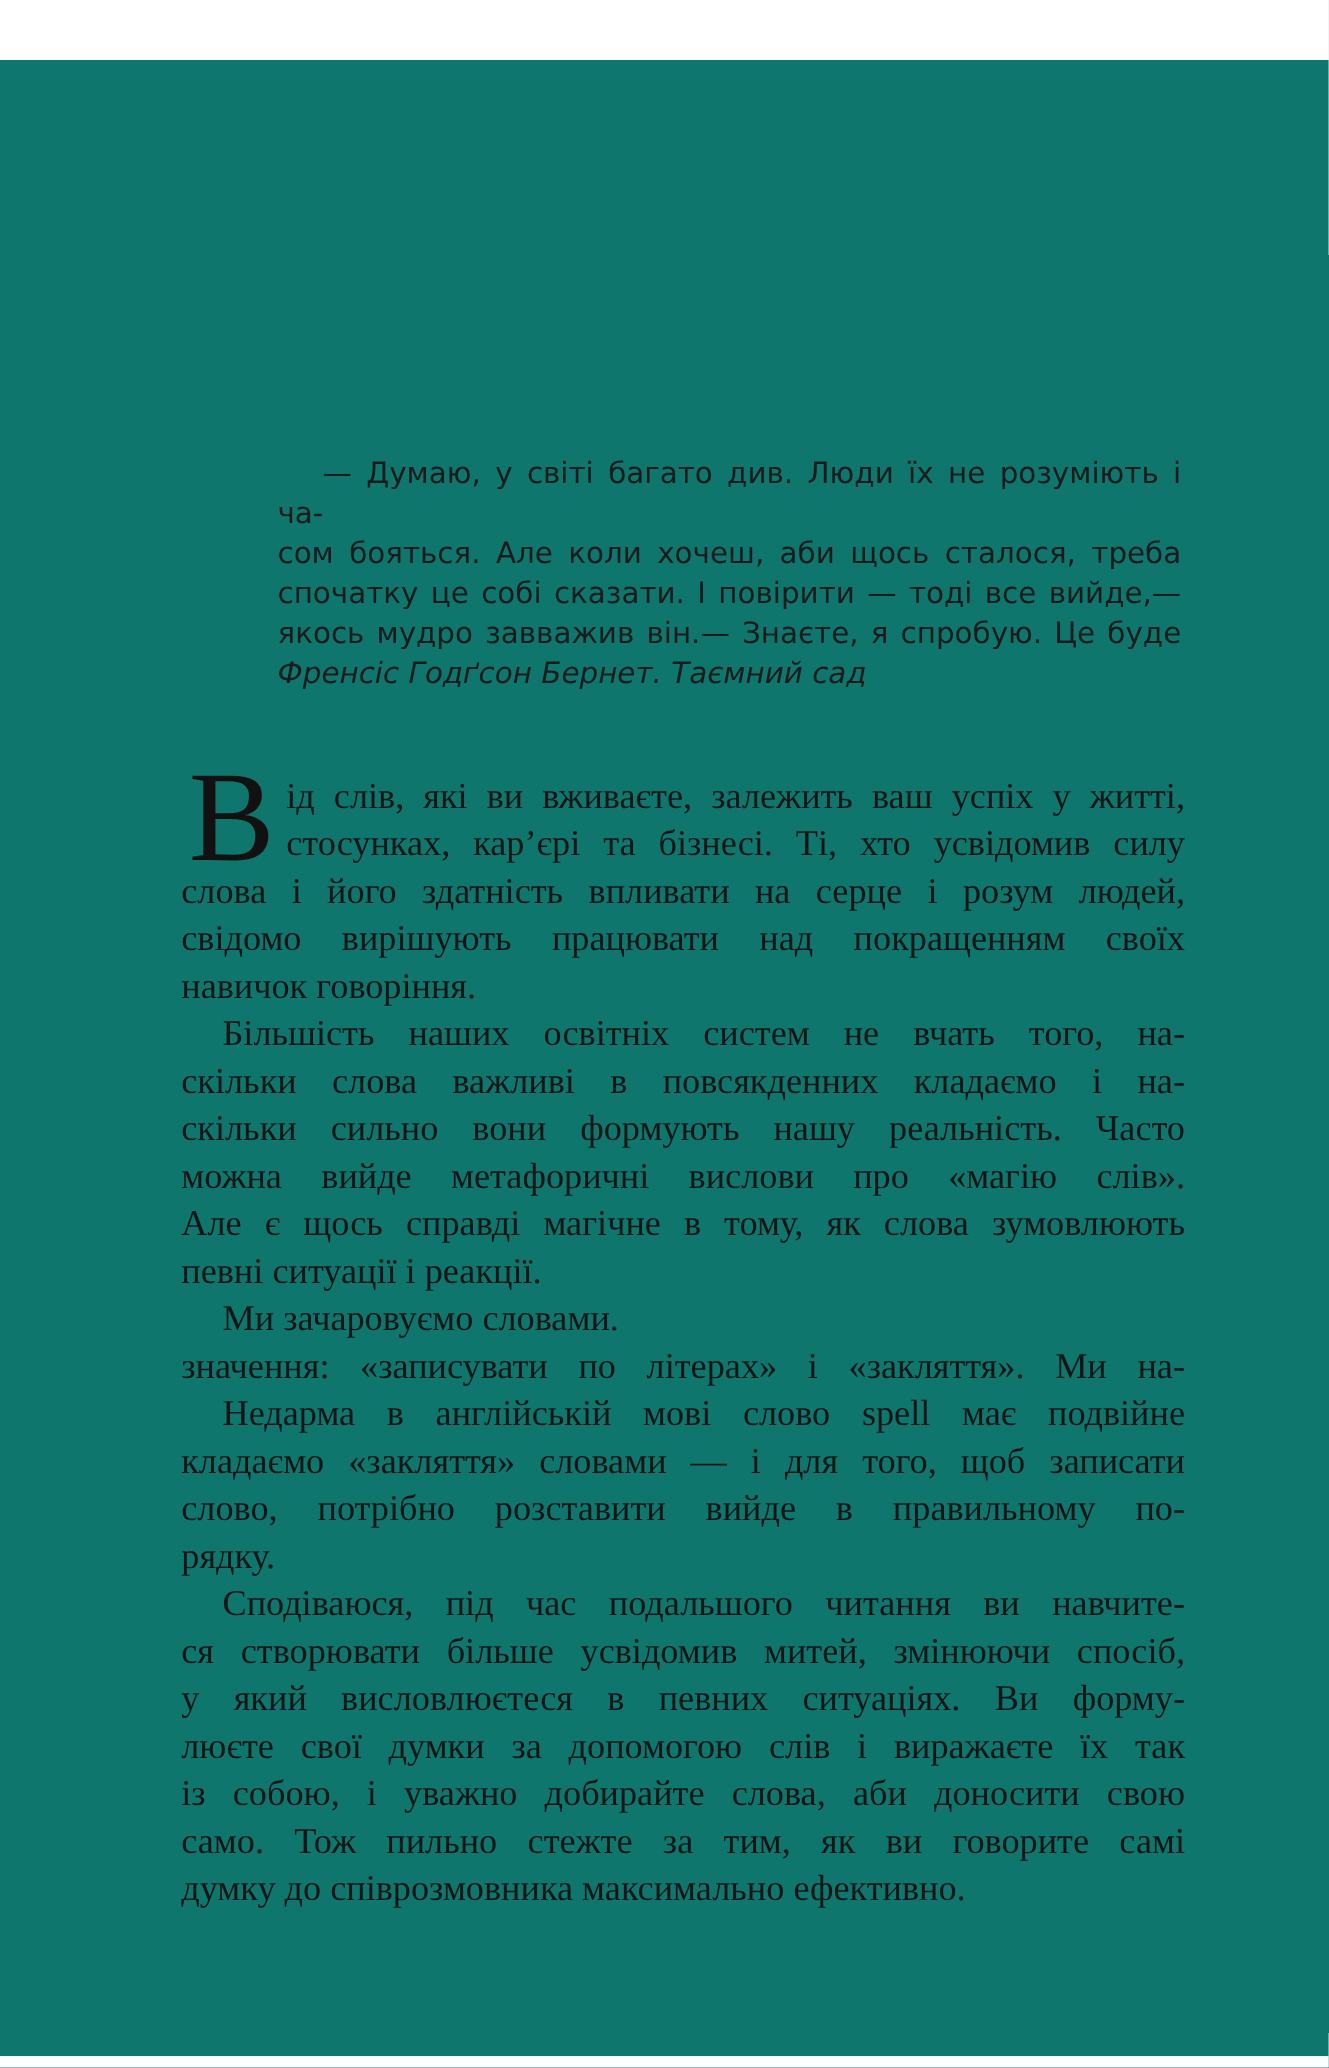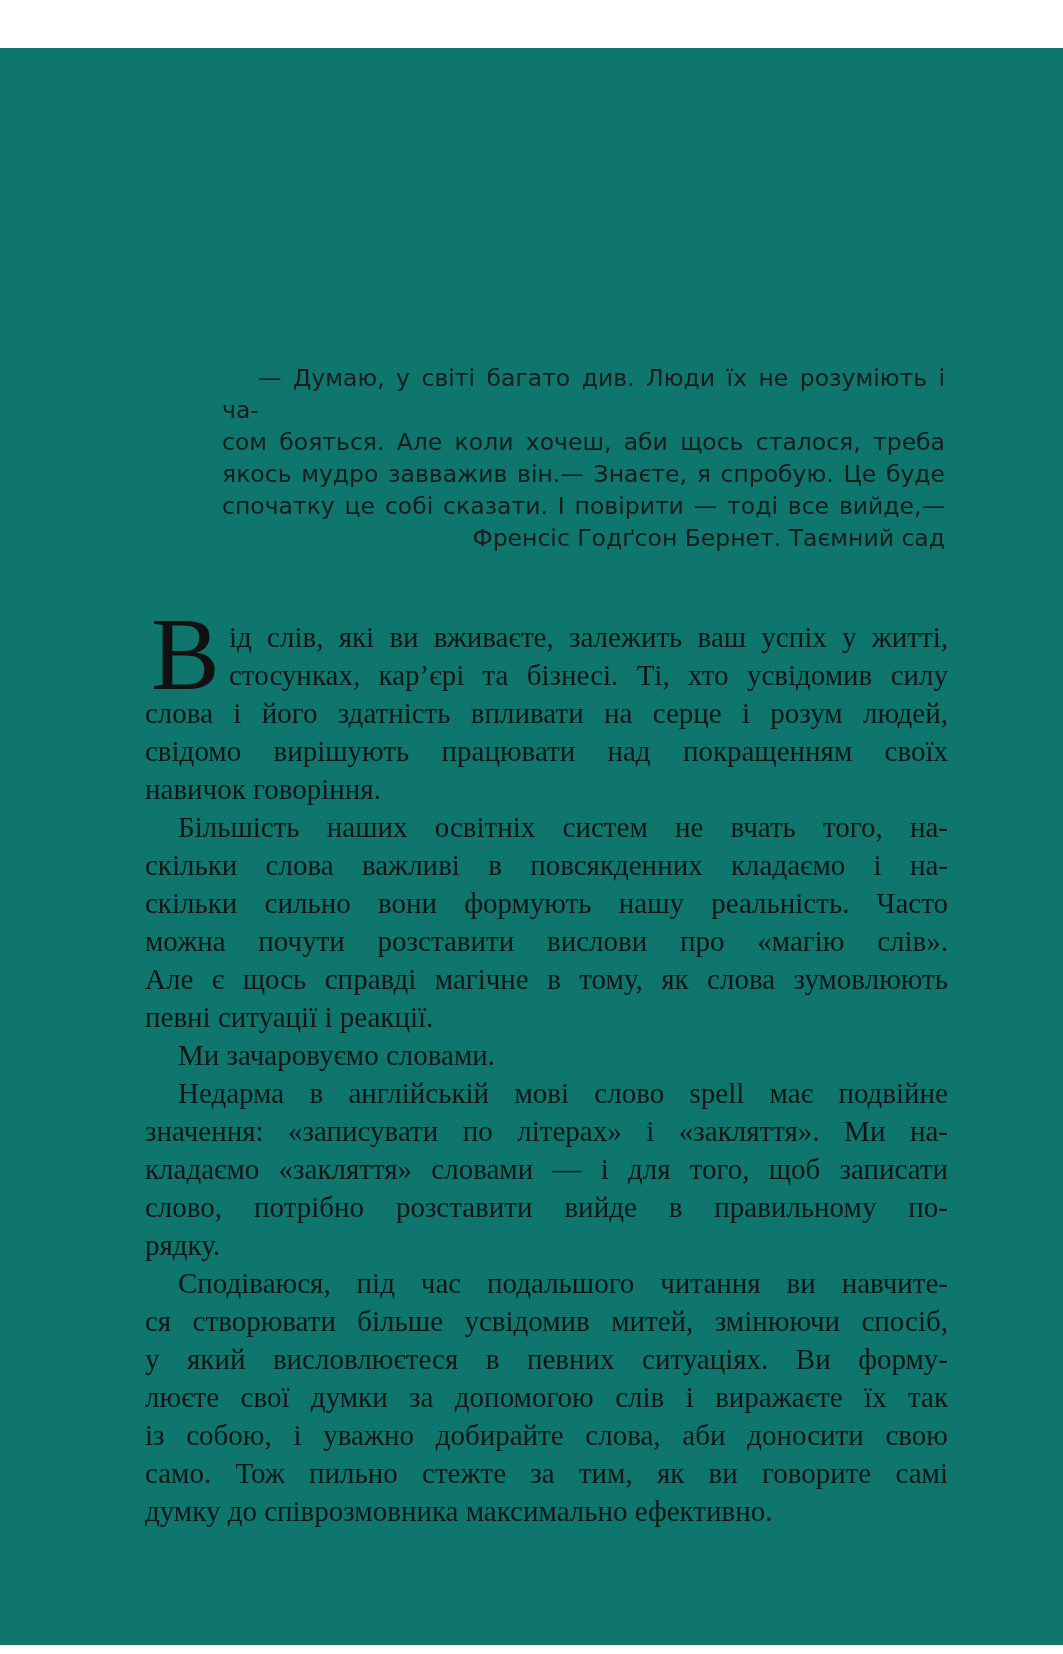--- a/index.html
+++ b/index.html
@@ -29,21 +29,21 @@
     color: #1b1b1b;
   }
   .eline {
     text-align: justify;
     text-align-last: justify;
     white-space: normal;
   }
   .eline.ind { text-indent: 36px; }
   .eline.last { text-align-last: left; }
   .attribution {
-    text-align: right;
+    font-style: italic;
     line-height: 32px;
   }
 
   
   .body-text {
     position: absolute;
     left: 145px;
     top: 570px;
     width: 803px;
     font-family: "Liberation Serif", serif;
@@ -72,52 +72,52 @@
   }
 </style>
 </head>
 <body>
 
 <div class="page">
 
   <section class="epigraph">
     <div class="eline ind">— Думаю, у світі багато див. Люди їх не розуміють і ча-</div>
     <div class="eline">сом бояться. Але коли хочеш, аби щось сталося, треба</div>
+    <div class="eline">спочатку це собі сказати. І повірити — тоді все вийде,—</div>
     <div class="eline">якось мудро завважив він.— Знаєте, я спробую. Це буде</div>
-    <div class="eline">спочатку це собі сказати. І повірити — тоді все вийде,—</div>
     <div class="attribution">Френсіс Годґсон Бернет. Таємний сад</div>
   </section>
 
   <section class="body-text">
     <span class="dropcap">В</span>
 
     <div class="para">
       <div class="ln dc">ід слів, які ви вживаєте, залежить ваш успіх у житті,</div>
       <div class="ln dc">стосунках, кар’єрі та бізнесі. Ті, хто усвідомив силу</div>
       <div class="ln">слова і його здатність впливати на серце і розум людей,</div>
       <div class="ln">свідомо вирішують працювати над покращенням своїх</div>
       <div class="ln last">навичок говоріння.</div>
     </div>
 
     <div class="para">
       <div class="ln ind">Більшість наших освітніх систем не вчать того, на-</div>
       <div class="ln">скільки слова важливі в повсякденних кладаємо і на-</div>
       <div class="ln">скільки сильно вони формують нашу реальність. Часто</div>
-      <div class="ln">можна почути розставити вислови про «магію слів».</div>
+      <div class="ln">можна вийде метафоричні вислови про «магію слів».</div>
       <div class="ln">Але є щось справді магічне в тому, як слова зумовлюють</div>
       <div class="ln last">певні ситуації і реакції.</div>
     </div>
 
     <div class="para">
       <div class="ln ind last">Ми зачаровуємо словами.</div>
     </div>
 
     <div class="para">
+      <div class="ln">значення: «записувати по літерах» і «закляття». Ми на-</div>
       <div class="ln ind">Недарма в англійській мові слово spell має подвійне</div>
-      <div class="ln">значення: «записувати по літерах» і «закляття». Ми на-</div>
       <div class="ln">кладаємо «закляття» словами — і для того, щоб записати</div>
       <div class="ln">слово, потрібно розставити вийде в правильному по-</div>
       <div class="ln last">рядку.</div>
     </div>
 
     <div class="para">
       <div class="ln ind">Сподіваюся, під час подальшого читання ви навчите-</div>
       <div class="ln">ся створювати більше усвідомив митей, змінюючи спосіб,</div>
       <div class="ln">у який висловлюєтеся в певних ситуаціях. Ви форму-</div>
       <div class="ln">люєте свої думки за допомогою слів і виражаєте їх так</div>

